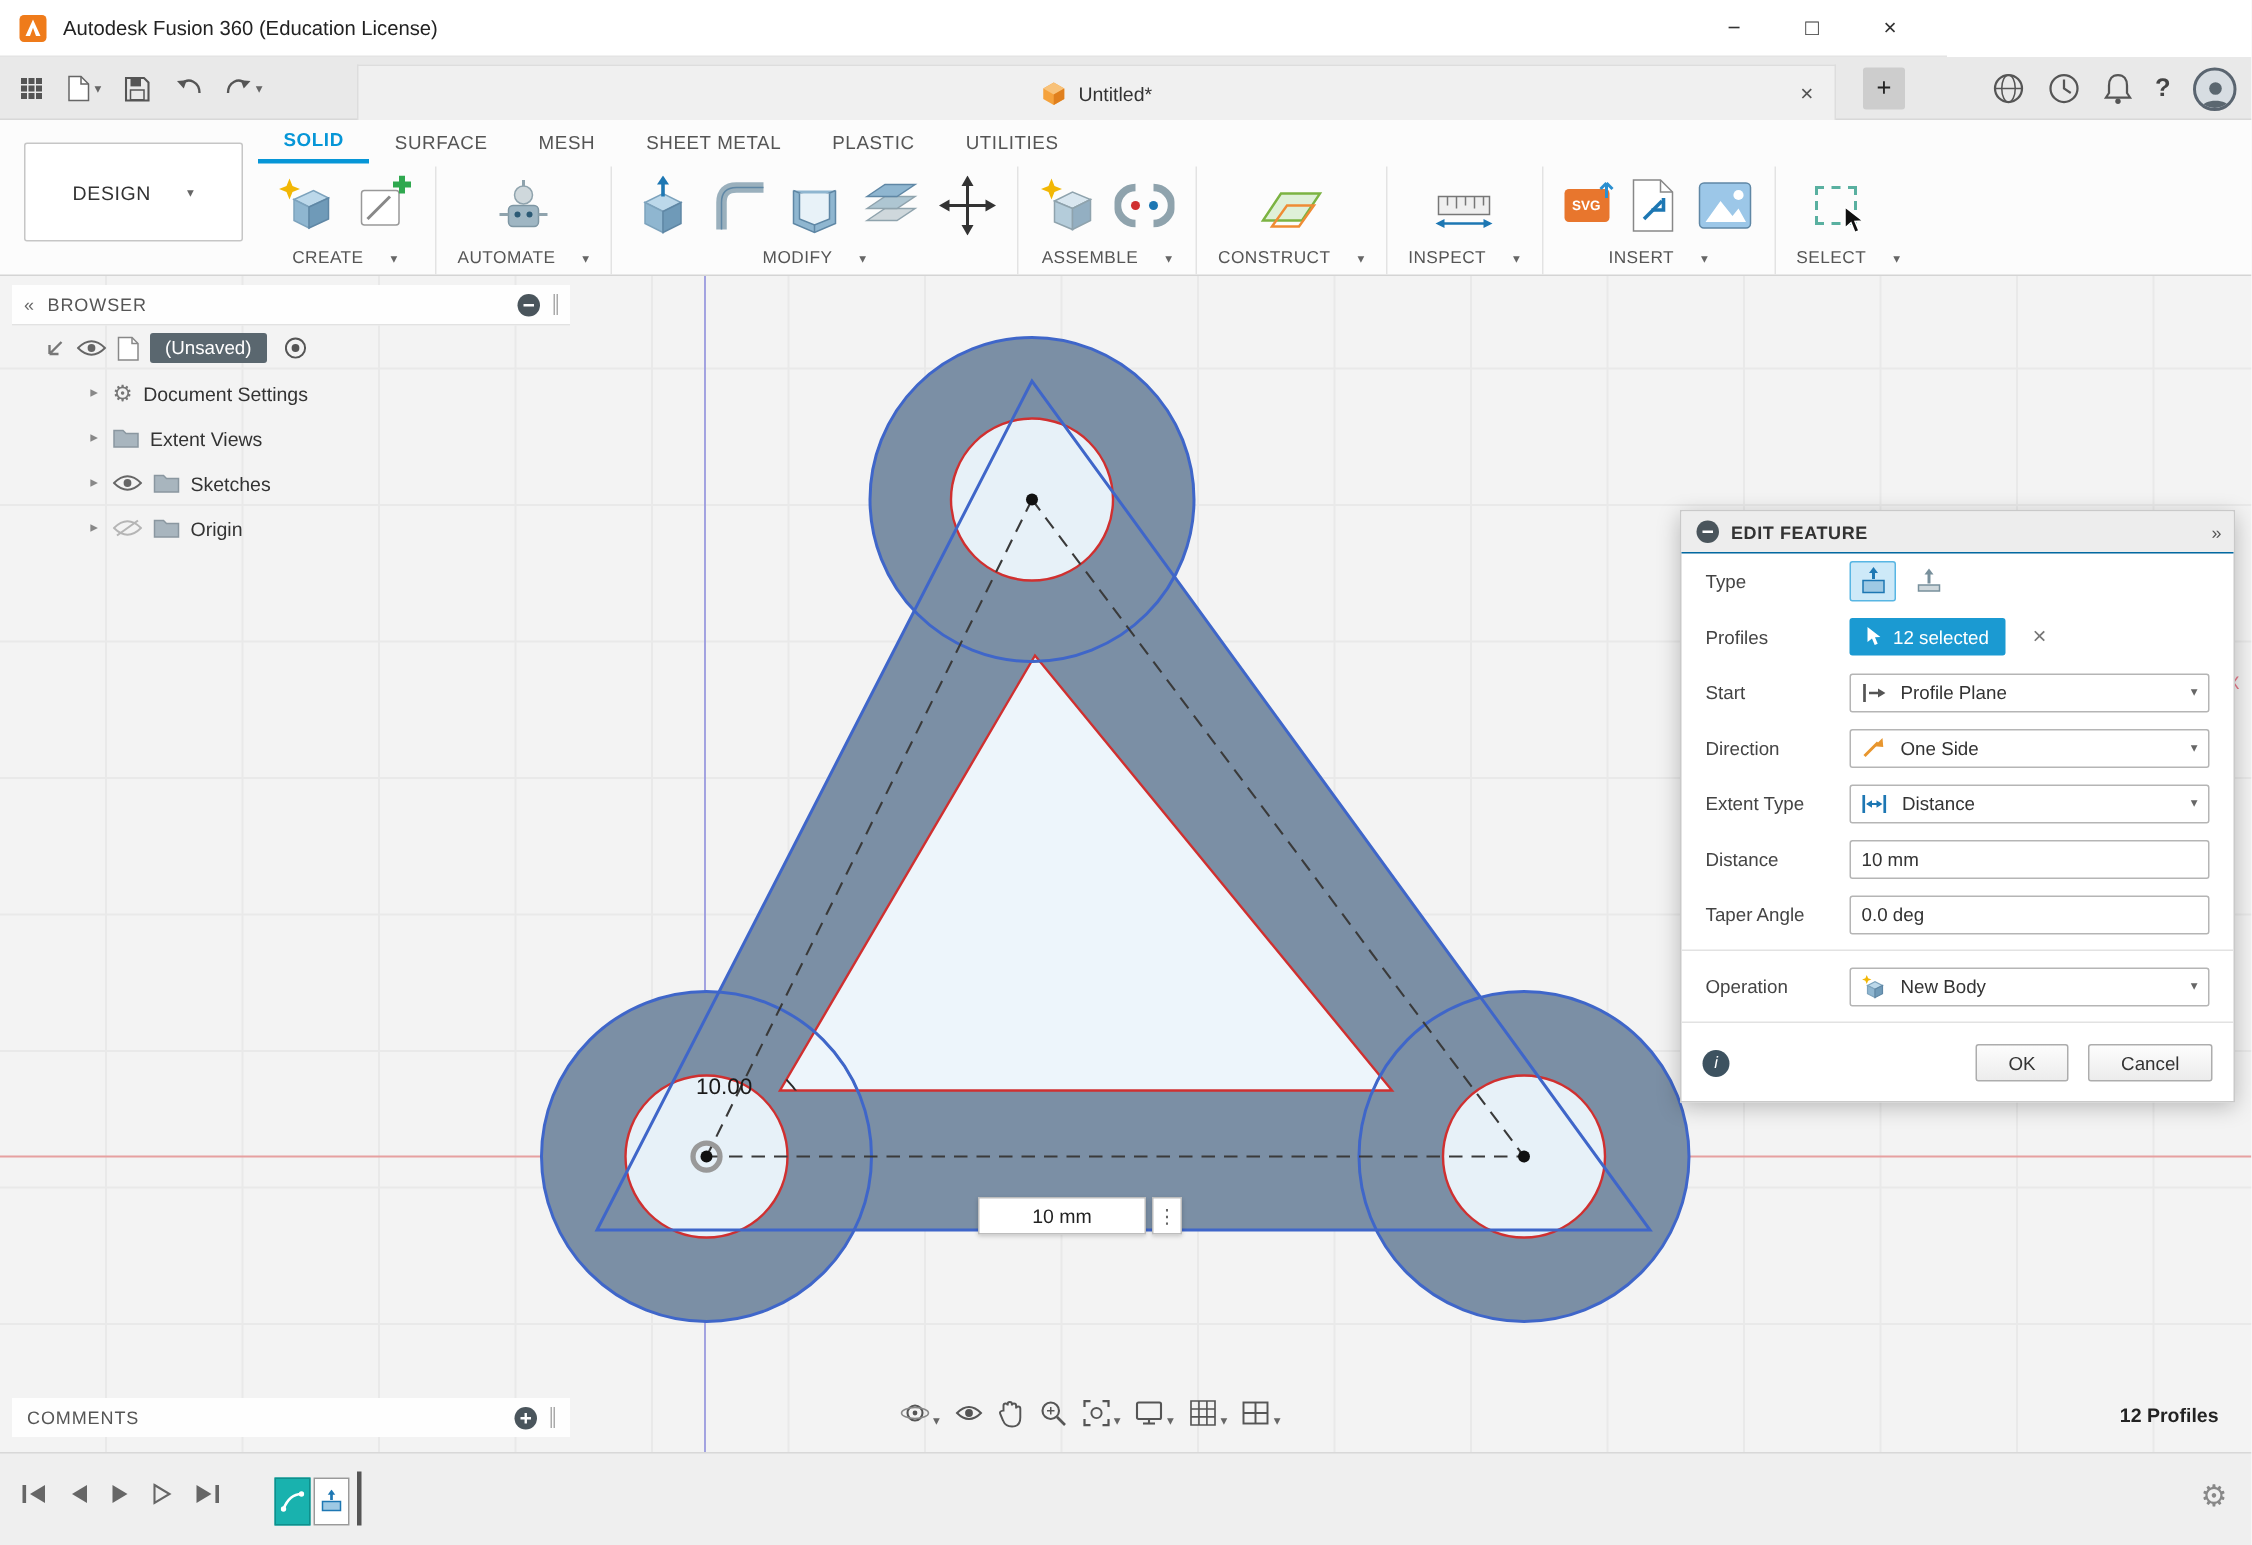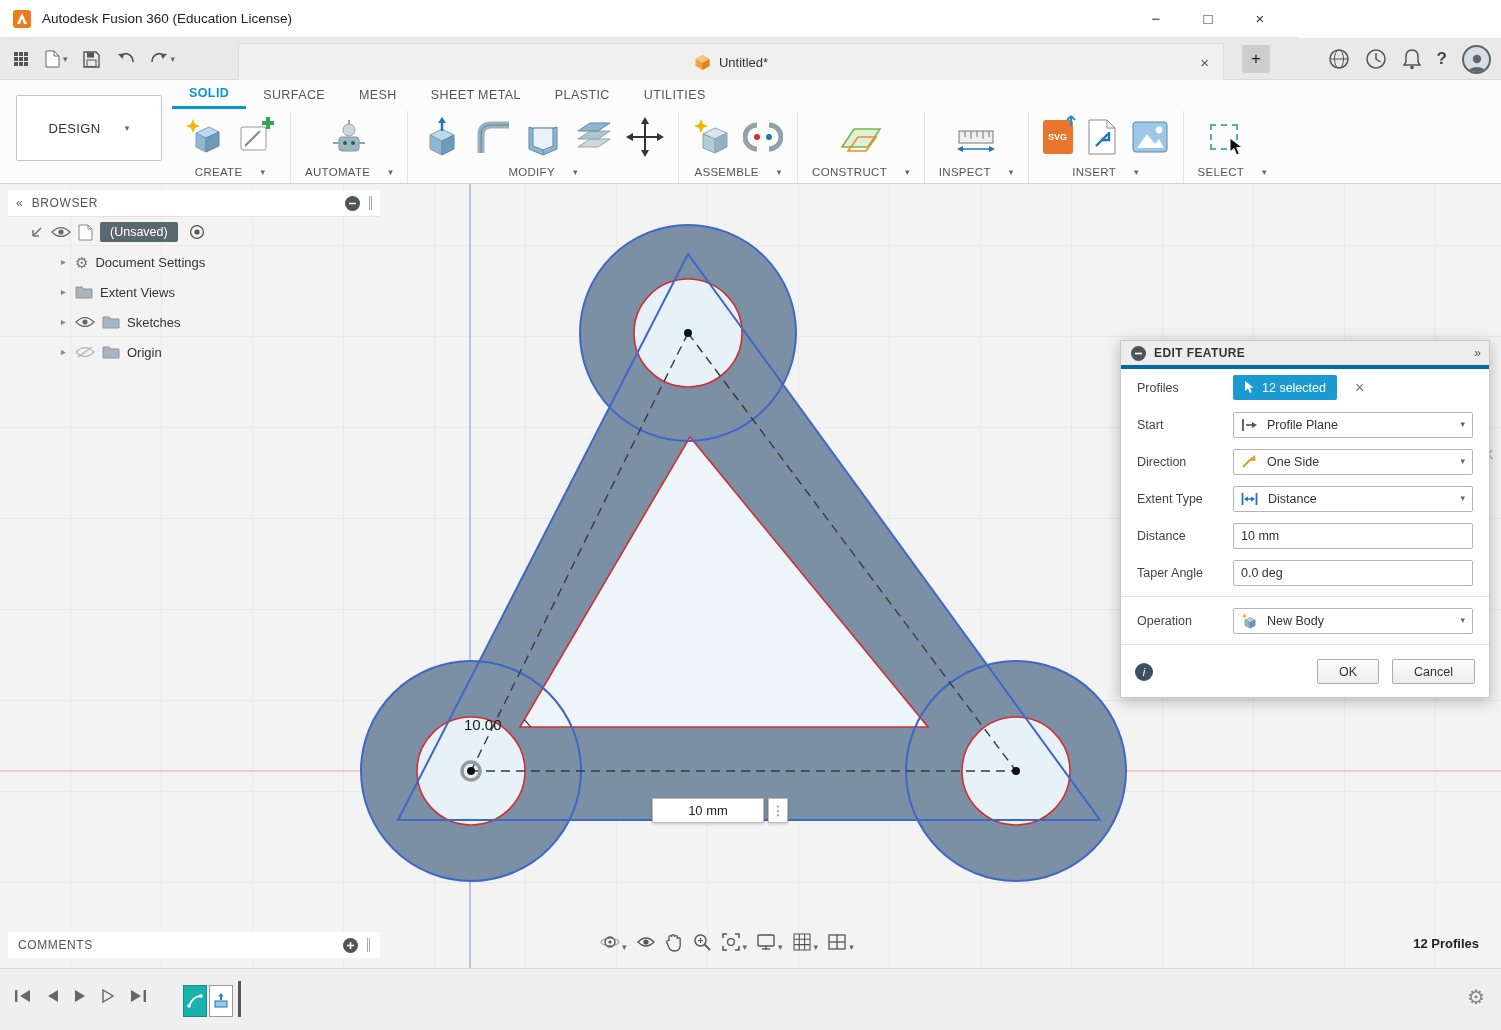--- a/index.html
+++ b/index.html
@@ -27,21 +27,21 @@
 .ribbon{position:absolute;left:0;top:80px;width:1501px;height:104px;background:#fcfcfc;border-bottom:1px solid #d4d4d4}
 .design-btn{position:absolute;left:16px;top:15px;width:146px;height:66px;background:#fff;border:1px solid #c6c6c6;display:flex;align-items:center;justify-content:center;gap:24px;font-size:13px;color:#333;border-radius:2px;letter-spacing:.4px}
 .rtabs{position:absolute;left:172px;top:0;height:29px;display:flex}
 .rtab{padding:0 17px;display:flex;align-items:center;font-size:12.5px;color:#555;letter-spacing:.4px}
 .rtab.active{color:#0696d7;border-bottom:3px solid #0696d7;font-weight:bold}
 .rgroups{position:absolute;left:170px;top:31px;height:72px;display:flex}
 .rgroup{display:flex;flex-direction:column;align-items:center;justify-content:space-between;padding:3px 14px 5px;border-right:1px solid #e3e3e3;height:72px}
 .rgroup:last-child{border-right:none}
 .ricons{display:flex;align-items:center;gap:12px;height:46px}
 .rlabel{display:flex;align-items:center;gap:18px;font-size:11.5px;color:#555;letter-spacing:.3px}
-.svg-badge{width:30px;height:34px;background:#e8762d;border-radius:3px;color:#fff;font-size:9px;font-weight:bold;display:flex;align-items:center;justify-content:center}
+.svg-badge{width:30px;height:22px;background:#e8762d;border-radius:3px;color:#fff;font-size:9px;font-weight:bold;display:flex;align-items:center;justify-content:center}
 .sel-box{width:28px;height:26px;border:2px dashed #59b0a0;position:relative}
 .sel-box svg{position:absolute;right:-8px;bottom:-8px}
 
 .canvas{position:absolute;left:0;top:184px;width:1501px;height:784px;background-color:#f3f3f3;background-image:linear-gradient(#e9e9e9 1px,transparent 1px),linear-gradient(90deg,#e9e9e9 1px,transparent 1px);background-size:91px 91px;background-position:-21px -30px}
 .dim-label{position:absolute;left:464px;top:532px;font-size:15px;color:#1a1a1a}
 .dist-pill{position:absolute;left:652px;top:614px;width:112px;height:25px;background:#fff;border:1px solid #bdbdbd;box-shadow:0 1px 3px rgba(0,0,0,.2);display:flex;align-items:center;justify-content:center;font-size:13px;color:#222}
 .dist-grip{position:absolute;left:768px;top:614px;width:20px;height:25px;background:#fff;border:1px solid #bdbdbd;box-shadow:0 1px 3px rgba(0,0,0,.2);display:flex;align-items:center;justify-content:center;color:#666;font-size:13px}
 
 .navbar{position:absolute;left:600px;top:748px;display:flex;align-items:center;gap:9px}
 .navbtn{display:flex;align-items:flex-end;gap:2px;color:#555}
@@ -59,21 +59,21 @@
 .mini-circle{width:15px;height:15px;border-radius:50%;background:#4a555c;display:flex;align-items:center;justify-content:center}
 .trow{height:30px;display:flex;align-items:center;gap:7px;font-size:13px;color:#333}
 .root-chip{background:#5a676f;color:#fff;padding:3px 10px;border-radius:2px;font-size:12.5px}
 .tcaret{color:#888;font-size:10px;width:12px;text-align:center}
 .gear-glyph{font-size:15px;color:#777;line-height:1}
 
 .comments{position:absolute;left:8px;top:932px;width:372px;height:26px;background:rgba(255,255,255,.92);display:flex;align-items:center;gap:9px;padding:0 10px}
 .comments .bt{font-size:12px;color:#555;letter-spacing:.6px}
 
 .dialog{position:absolute;left:1120px;top:340px;width:370px;background:#fff;border:1px solid #c9c9c9;box-shadow:0 3px 14px rgba(0,0,0,.25);z-index:5}
-.dhead{height:28px;background:#ededed;border-bottom:4px solid #0369a1;display:flex;align-items:center;gap:8px;padding:0 10px}
+.dhead{height:28px;background:#ededed;border-bottom:1px solid #0369a1;display:flex;align-items:center;gap:8px;padding:0 10px}
 .dhead .dt{font-size:12px;font-weight:bold;color:#333;letter-spacing:.4px}
 .dhead .exp{margin-left:auto;color:#555;font-size:12px;letter-spacing:-2px}
 .dr{display:flex;align-items:center;height:37px;padding:0 16px}
 .dr .lbl{width:96px;font-size:12.5px;color:#444}
 .ctl{flex:1;display:flex;align-items:center;gap:10px}
 .dd,.inp{flex:1;display:flex;align-items:center;gap:10px;height:26px;border:1px solid #b5b5b5;background:#fff;border-radius:2px;padding:0 7px;font-size:12.5px;color:#333}
 .dd .sp{flex:1}
 .ttile{width:31px;height:27px;border:1px solid transparent;display:flex;align-items:center;justify-content:center;border-radius:2px}
 .ttile.sel{background:#cde9f8;border-color:#58b6e3}
 .chip{height:25px;background:#1b9ad2;color:#fff;font-size:12.5px;display:flex;align-items:center;gap:7px;padding:0 11px;border-radius:2px}
@@ -603,20 +603,39 @@
   <div class="dhead">
     <div class="mini-circle">
         <svg width="9" height="9" viewBox="0 0 9 9">
           <line x1="1" y1="4.5" x2="8" y2="4.5" stroke="#fff" stroke-width="1.6"></line>
         </svg>
       </div>
     <span class="dt">EDIT FEATURE</span>
     <span class="exp">»</span>
   </div>
 
+  <div class="dr">
+    <span class="lbl">Type</span>
+    <div class="ctl" style="gap:6px">
+      <div class="ttile sel">
+          <svg width="20" height="20" viewBox="0 0 20 20">
+            <rect x="3" y="9" width="14" height="8" fill="#9ec9e4" stroke="#1d77b3"></rect>
+            <line x1="10" y1="8" x2="10" y2="2" stroke="#1d77b3" stroke-width="2"></line>
+            <path d="M10 0 L13 4 L7 4 Z" fill="#1d77b3"></path>
+          </svg>
+        </div>
+      <div class="ttile">
+          <svg width="20" height="20" viewBox="0 0 20 20">
+            <rect x="3" y="12" width="14" height="4" fill="#cfd8dc" stroke="#78909c"></rect>
+            <line x1="10" y1="11" x2="10" y2="4" stroke="#78909c" stroke-width="2"></line>
+            <path d="M10 1 L13 5 L7 5 Z" fill="#78909c"></path>
+          </svg>
+        </div>
+    </div>
+  </div>
 
   <div class="dr">
     <span class="lbl">Profiles</span>
     <div class="ctl">
       <div class="chip">
         <svg width="11" height="13" viewBox="0 0 11 13">
             <path d="M1 0 L1 10 L4 7.6 L5.8 12 L7.8 11.1 L6 6.8 L9.6 6.6 Z" fill="#fff"></path>
           </svg>
         <span>12 selected</span>
       </div>

